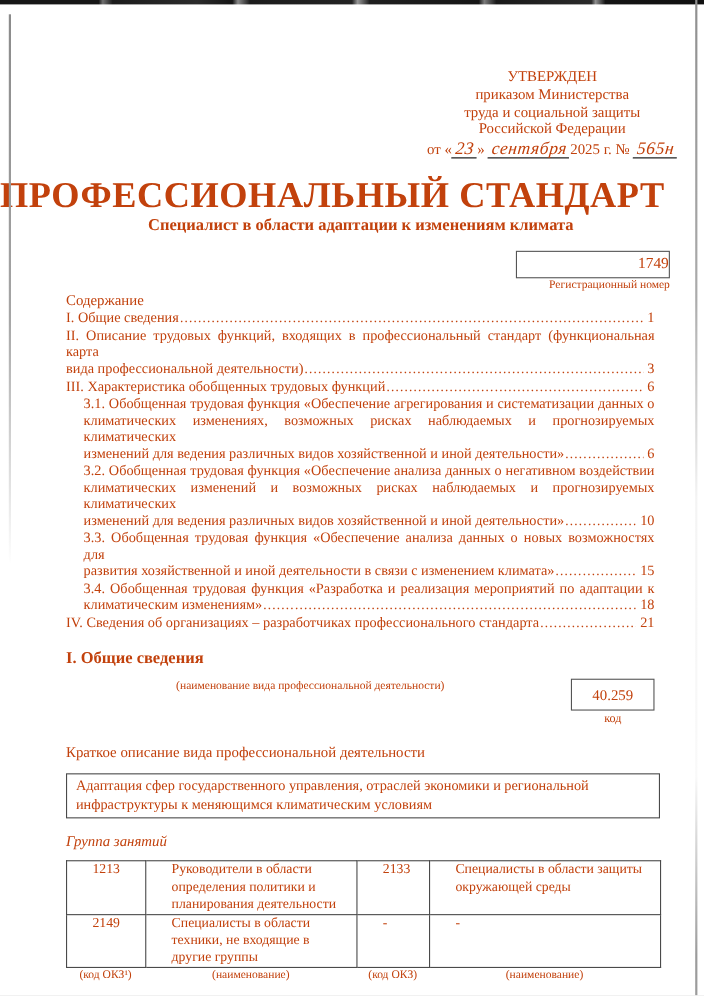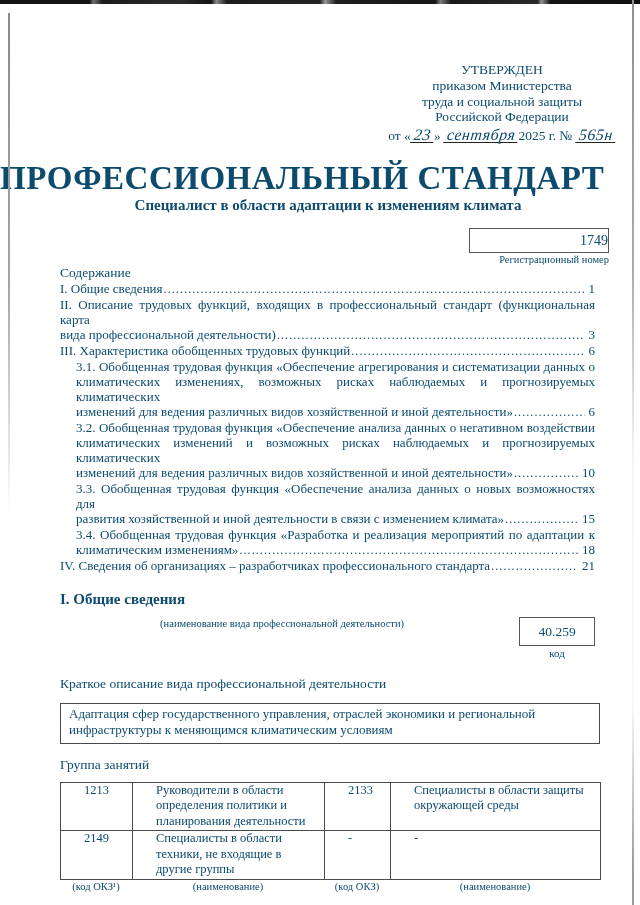--- a/index.html
+++ b/index.html
@@ -1,19 +1,19 @@
 <!DOCTYPE html>
 <html lang="ru"><head>
 <meta charset="utf-8">
 <style>
   html,body { margin:0; padding:0; background:#e8e8e8; }
   .page {
     position:relative; width:640px; height:905px; margin:0 auto;
     background:#ffffff; overflow:hidden;
-    font-family:"Liberation Serif","DejaVu Serif",serif; color:#0c4a6e;
+    font-family:"Liberation Serif","DejaVu Serif",serif; color:#c2410c;
   }
   
   .scan-top {
     position:absolute; top:0; left:0; width:640px; height:4px;
     background:linear-gradient(90deg,#161616 0%,#161616 14%,#707070 14.6%,#1c1c1c 16%,#2b2b2b 28%,#151515 33%,#8a8a8a 33.8%,#1c1c1c 35.5%,#232323 50%,#979797 50.8%,#1f1f1f 52.5%,#161616 68%,#7c7c7c 68.8%,#191919 70.5%,#2a2a2a 84%,#8f8f8f 84.6%,#141414 86%,#101010 100%);
   }
   .scan-left {
     position:absolute; top:13px; left:8px; width:2px; height:500px;
     background:linear-gradient(180deg,#8b8b8b 0%,#a5a5a5 55%,rgba(170,170,170,0) 100%);
   }
@@ -59,21 +59,21 @@
   .vid-name { font-size:13.5px; line-height:14.5px; padding-bottom:4px; border-bottom:1.5px solid #3a3a3a; }
   .vid-caption { text-align:center; font-size:10.5px; margin-top:1px; }
   .vid-right { margin-left:12px; width:78px; text-align:center; }
   .code-box { border:1.5px solid #555; height:27px; line-height:27px; font-size:13.5px;text-align:center; }
   .code-label { font-size:11px; margin-top:1px; }
   .plain-label { margin:17px 0 0 60px; font-size:13.5px; }
   .desc-box {
     margin:11px 40px 0 60px; border:1.5px solid #4a4a4a;
     padding:2px 8px 4px 8px; font-size:13px; line-height:16.5px;
   }
-  .group-label { margin:13px 0 0 60px; font-size:13.5px; }
+  .group-label { margin:13px 0 0 60px; font-size:13.5px;font-style:italic; }
   
   table.occ { margin:9px 0 0 60px; border-collapse:collapse; table-layout:fixed; width:540px; font-size:12.5px; }
   table.occ td { border:1px solid #4a4a4a; padding:0 7px 1px 23px; vertical-align:top; line-height:15.5px; }
   .tfoot-row { display:flex; width:540px; margin-left:60px; font-size:10.5px; margin-top:1px; }
   .tfoot-row span { display:block; text-align:center; }
   .fw1 { width:72px; } .fw2 { width:192px; } .fw3 { width:66px; } .fw4 { width:210px; }
 </style>
 </head>
 <body>
 

